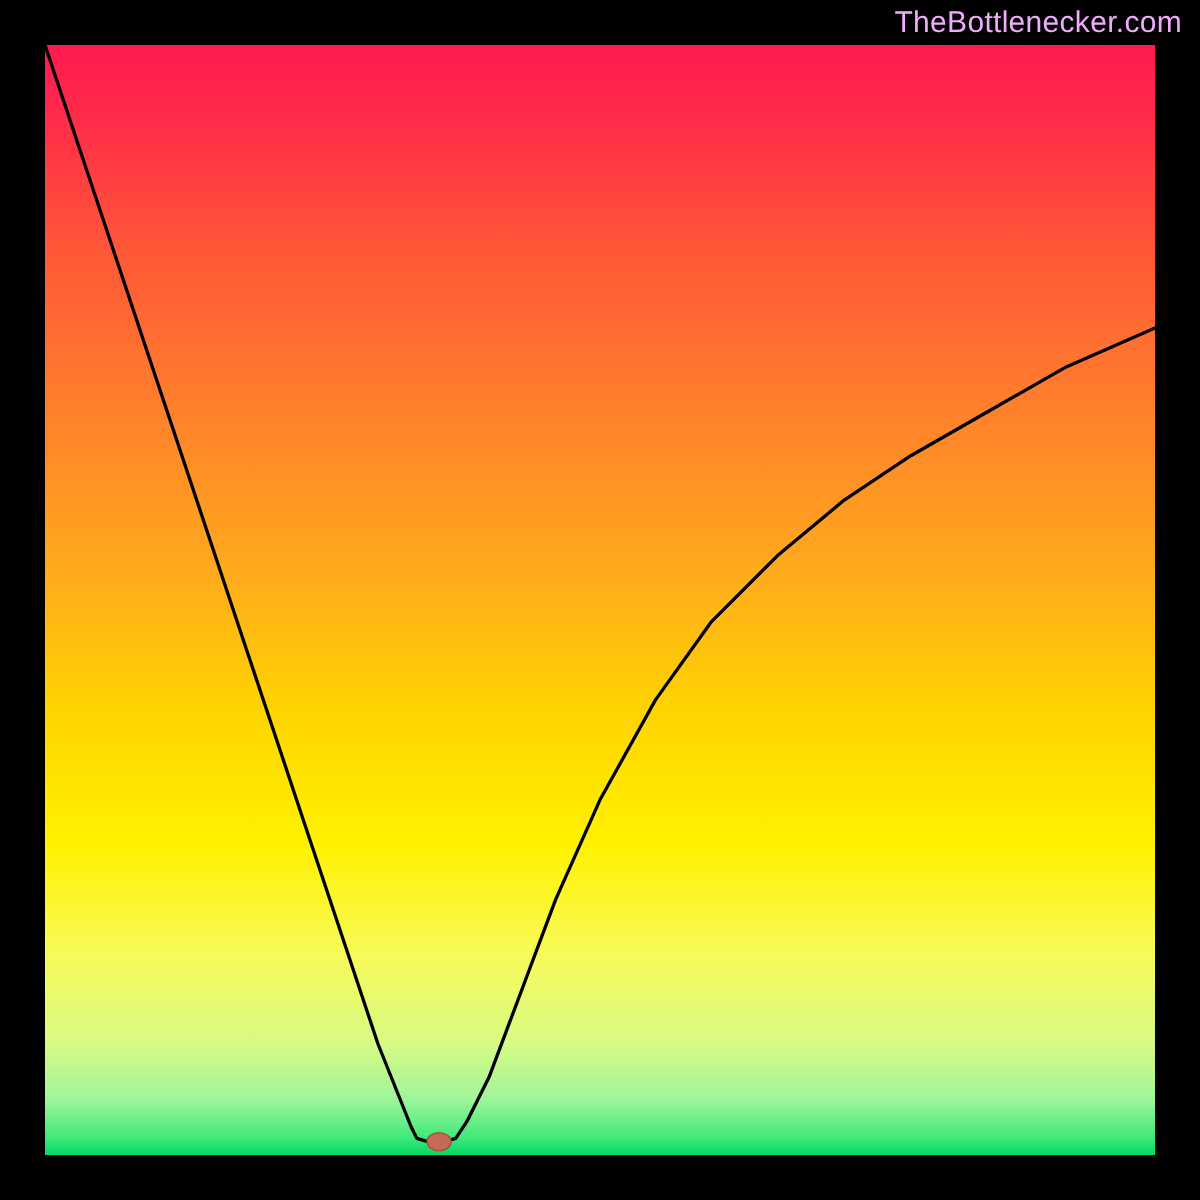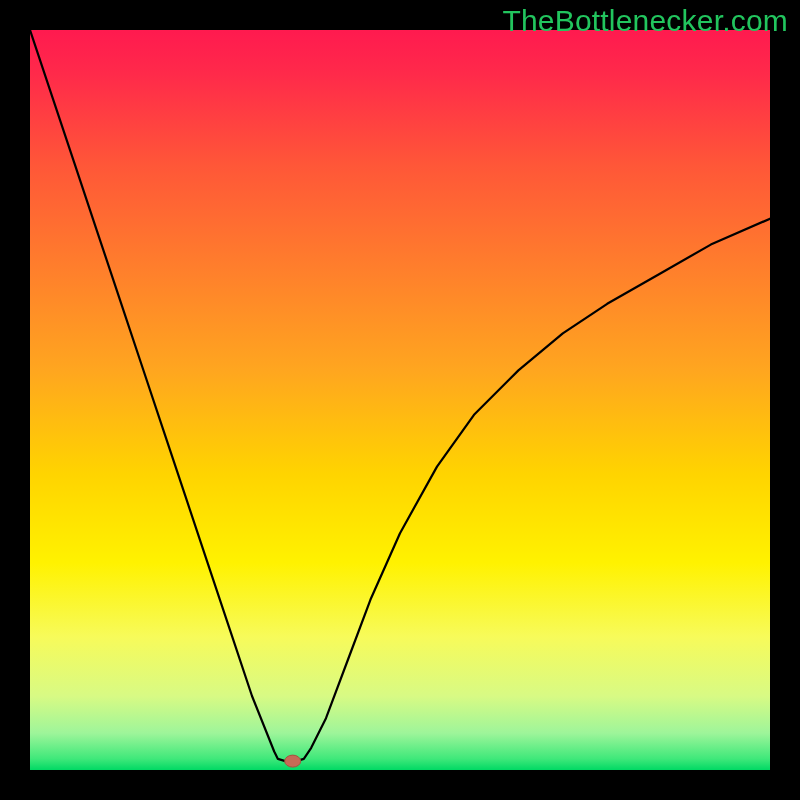--- a/index.html
+++ b/index.html
@@ -13,22 +13,22 @@
   }
   .wrap {
     position: relative;
     width: 800px;
     height: 800px;
   }
   .watermark {
     position: absolute;
     top: 4px;
     right: 12px;
-    color: #22c55e;
-    font-size: 30px;
+    color: #f0abfc;
+    font-size: 20px;
     font-weight: 400;
     letter-spacing: 0.2px;
     z-index: 10;
     user-select: none;
   }
   .plot-area {
     position: absolute;
     left: 30px;
     top: 30px;
     width: 740px;

